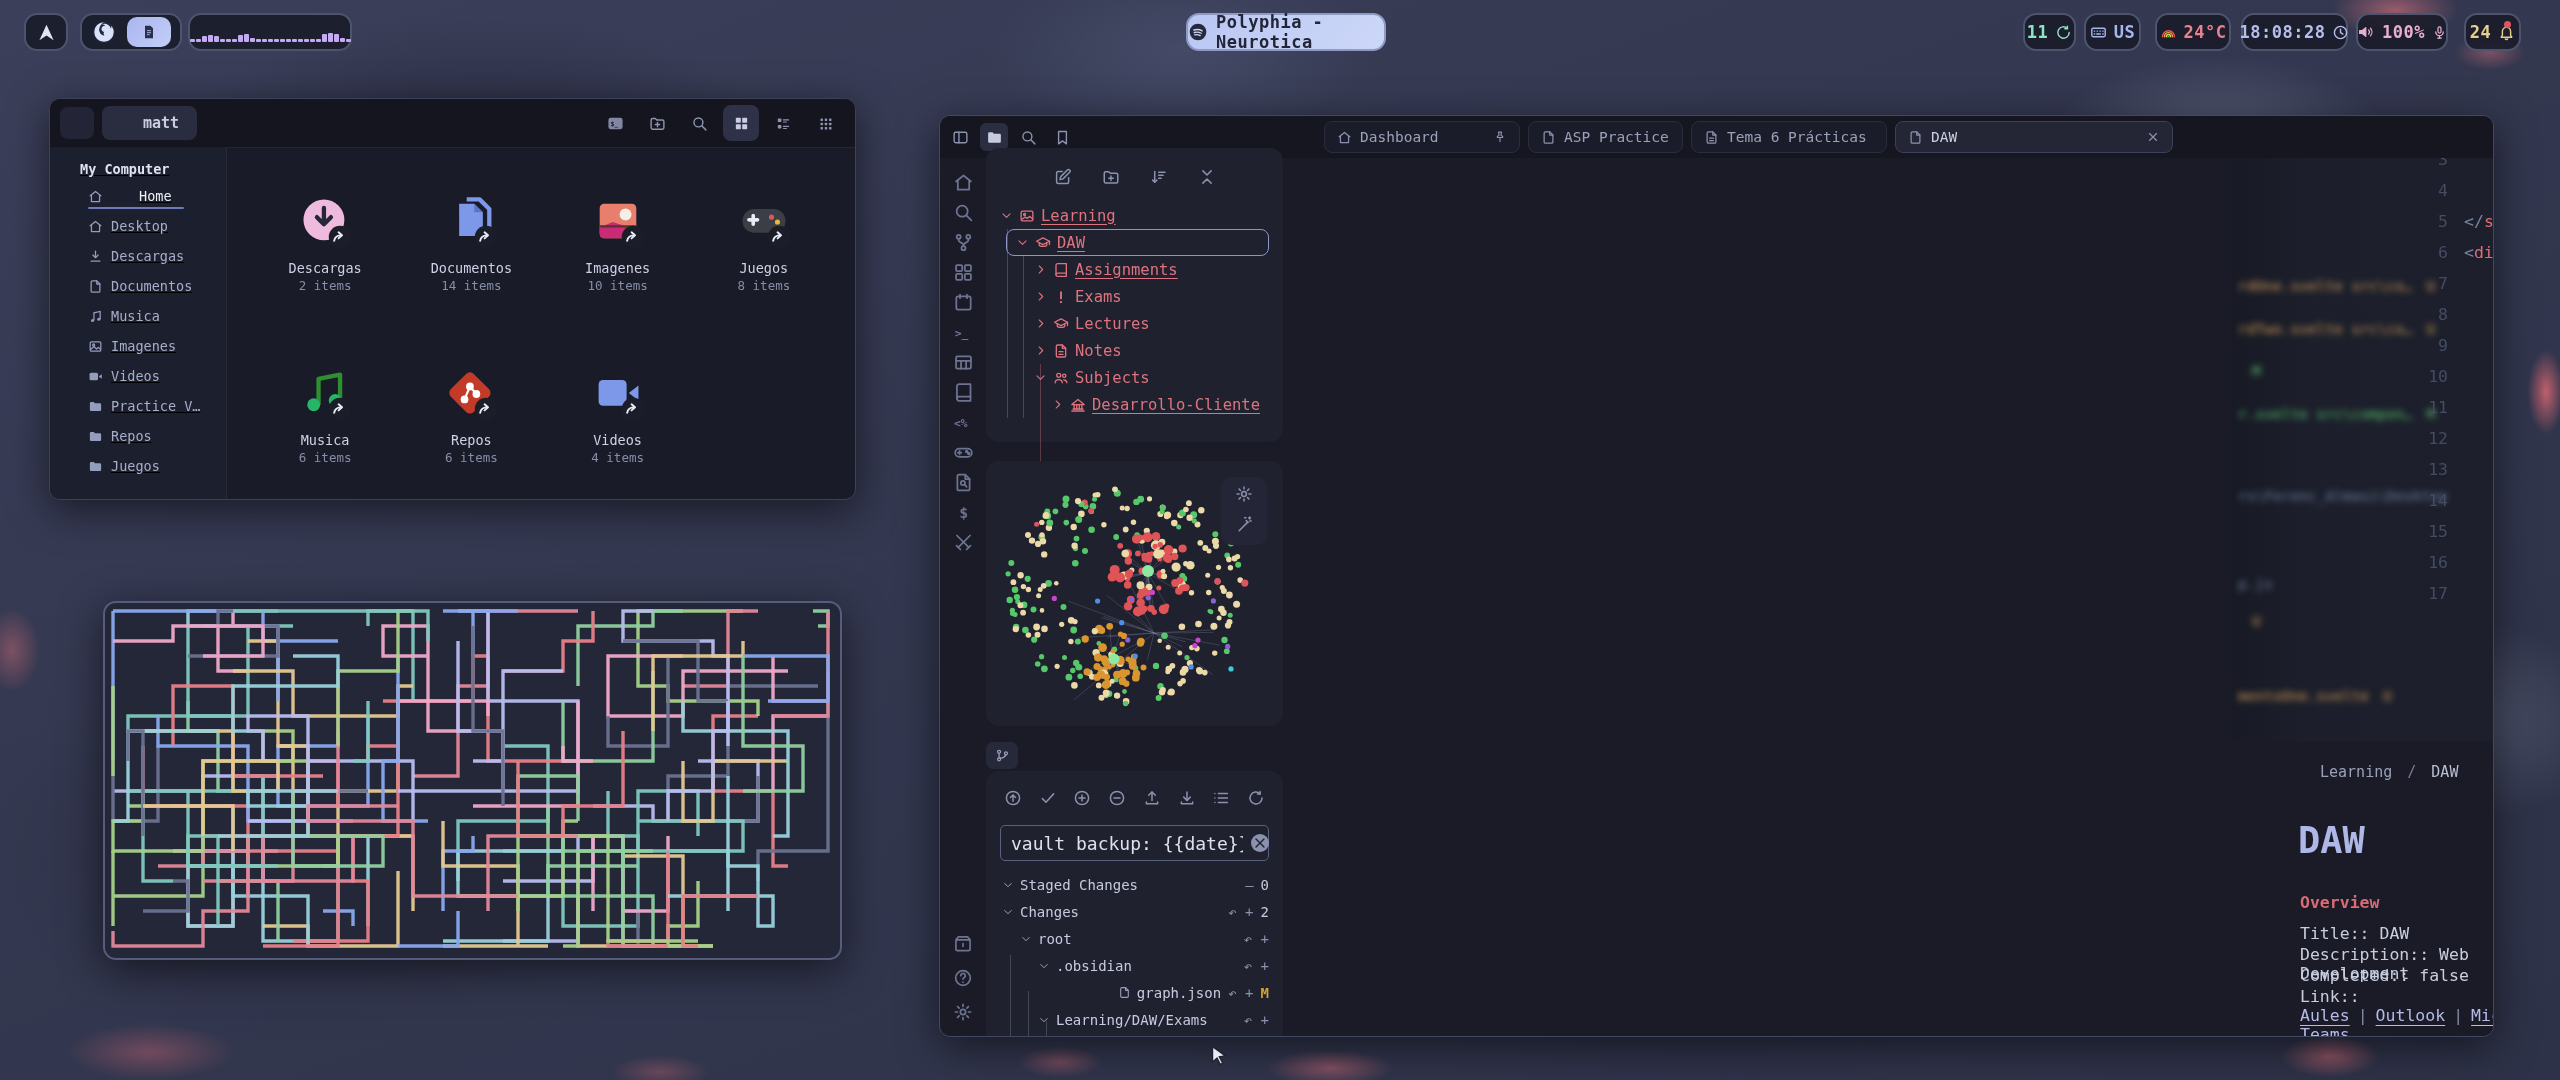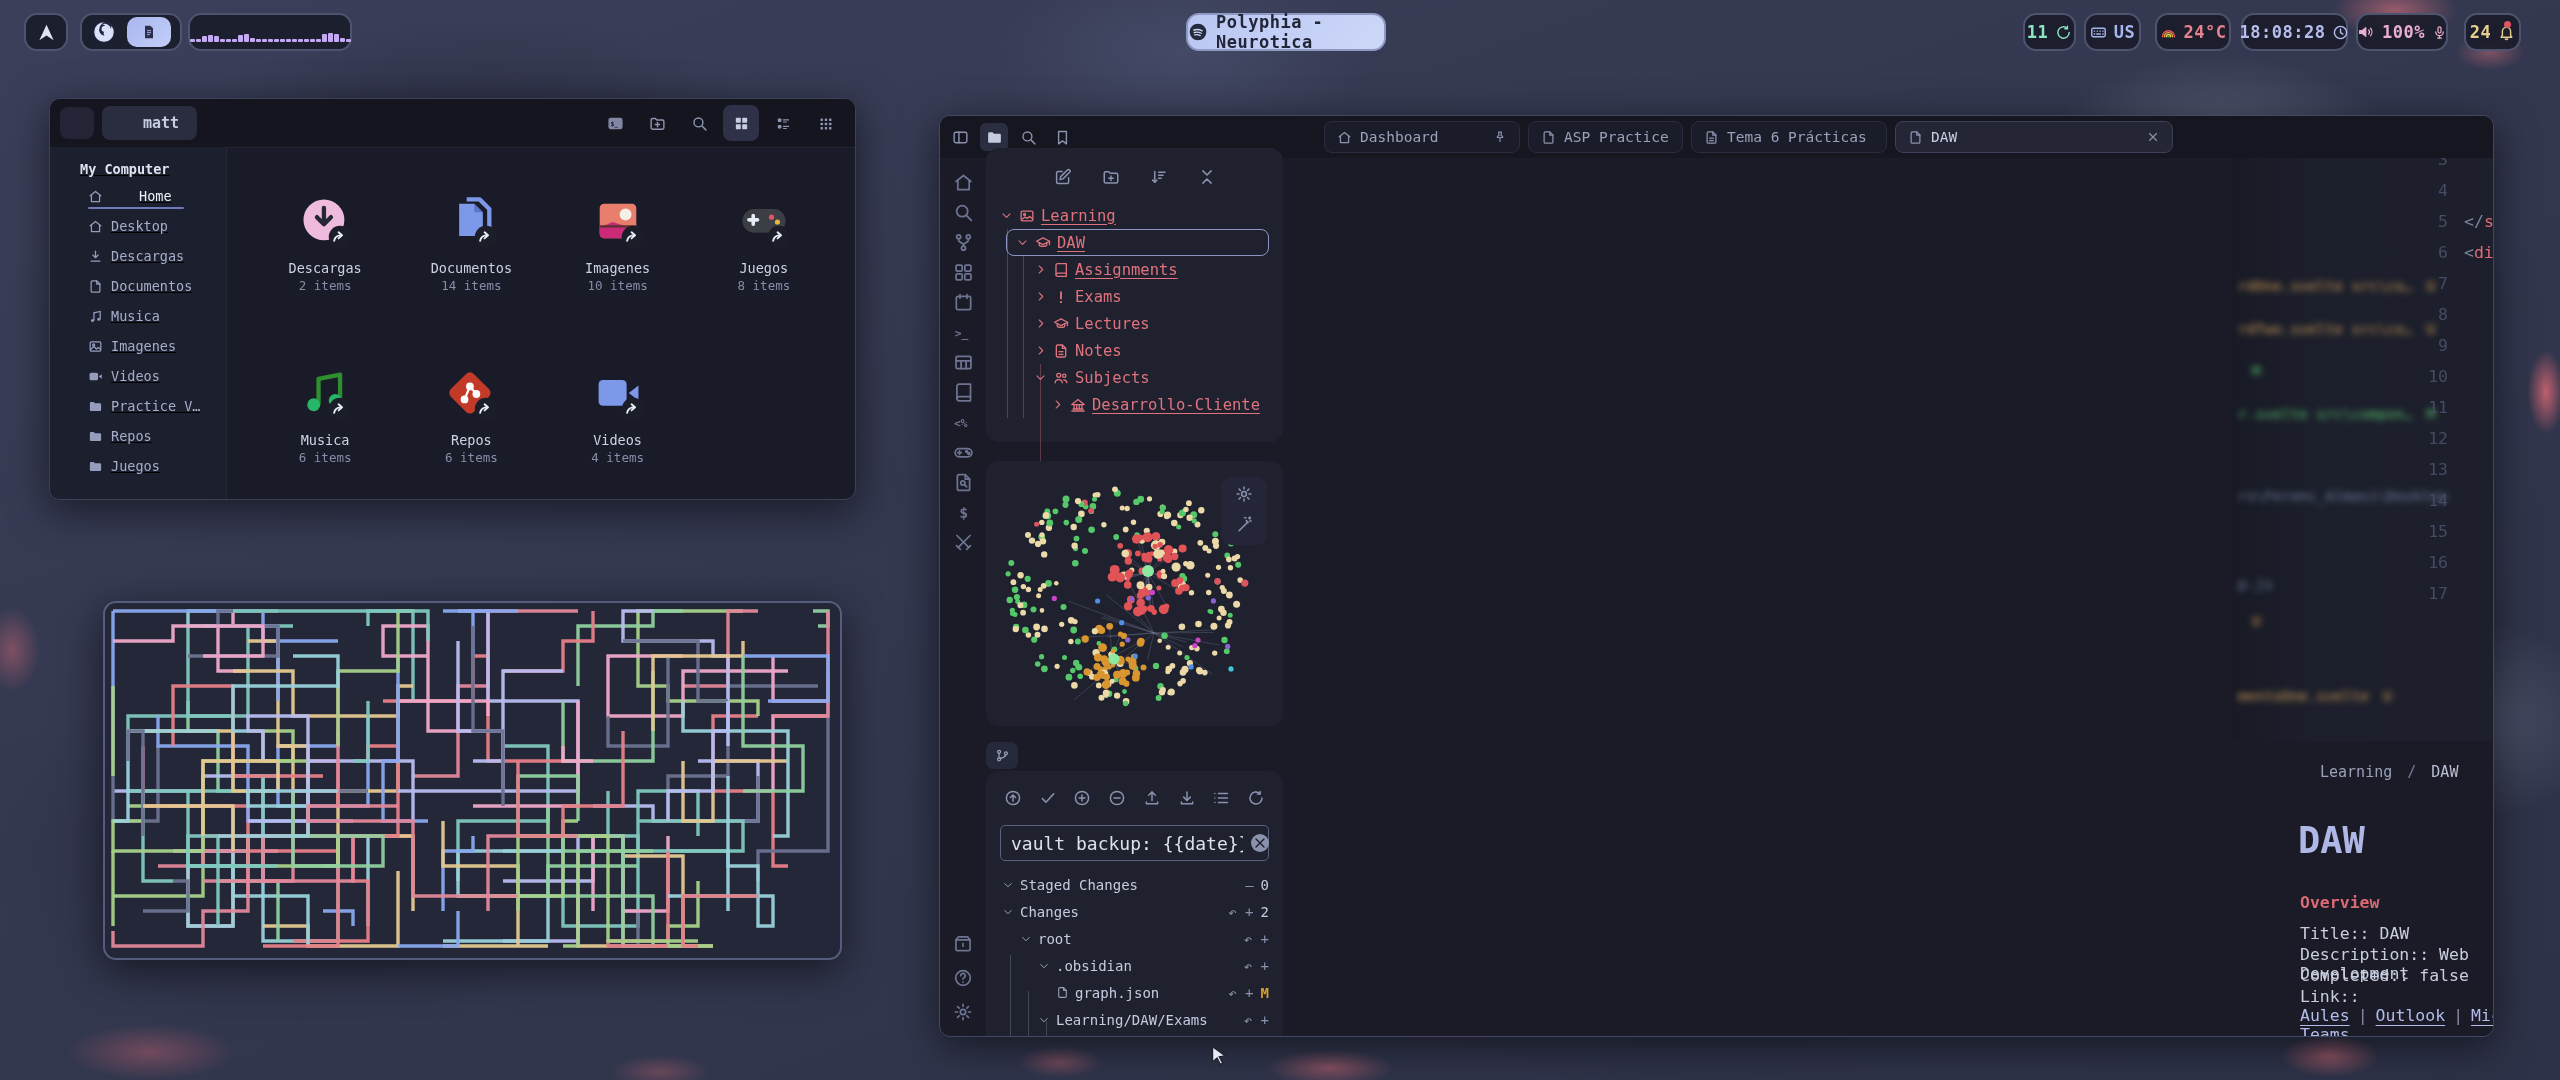--- a/index.html
+++ b/index.html
@@ -1615,21 +1615,21 @@
             <span class="ico chev">
               <svg viewBox="0 0 24 24" fill="none" stroke="currentColor" stroke-width="2" stroke-linecap="round" stroke-linejoin="round">
                 <path d="M5.5 9 12 15.5 18.5 9"></path>
               </svg>
             </span>
             <span>.obsidian</span>
             <span class="right">
               <span>↶ +</span>
             </span>
           </div>
-          <div class="git-row" style="padding-left: 70px;">
+          <div class="git-row" style="padding-left: 70px; justify-content: center;">
             <span class="ico ficon">
               <svg viewBox="0 0 24 24" fill="none" stroke="currentColor" stroke-width="2" stroke-linecap="round" stroke-linejoin="round">
                 <path d="M14 3H7a2 2 0 0 0-2 2v14a2 2 0 0 0 2 2h10a2 2 0 0 0 2-2V8z"></path>
                 <path d="M14 3v5h5"></path>
               </svg>
             </span>
             <span>graph.json</span>
             <span class="right">
               <span>↶ +</span>
               <span class="m">M</span>

